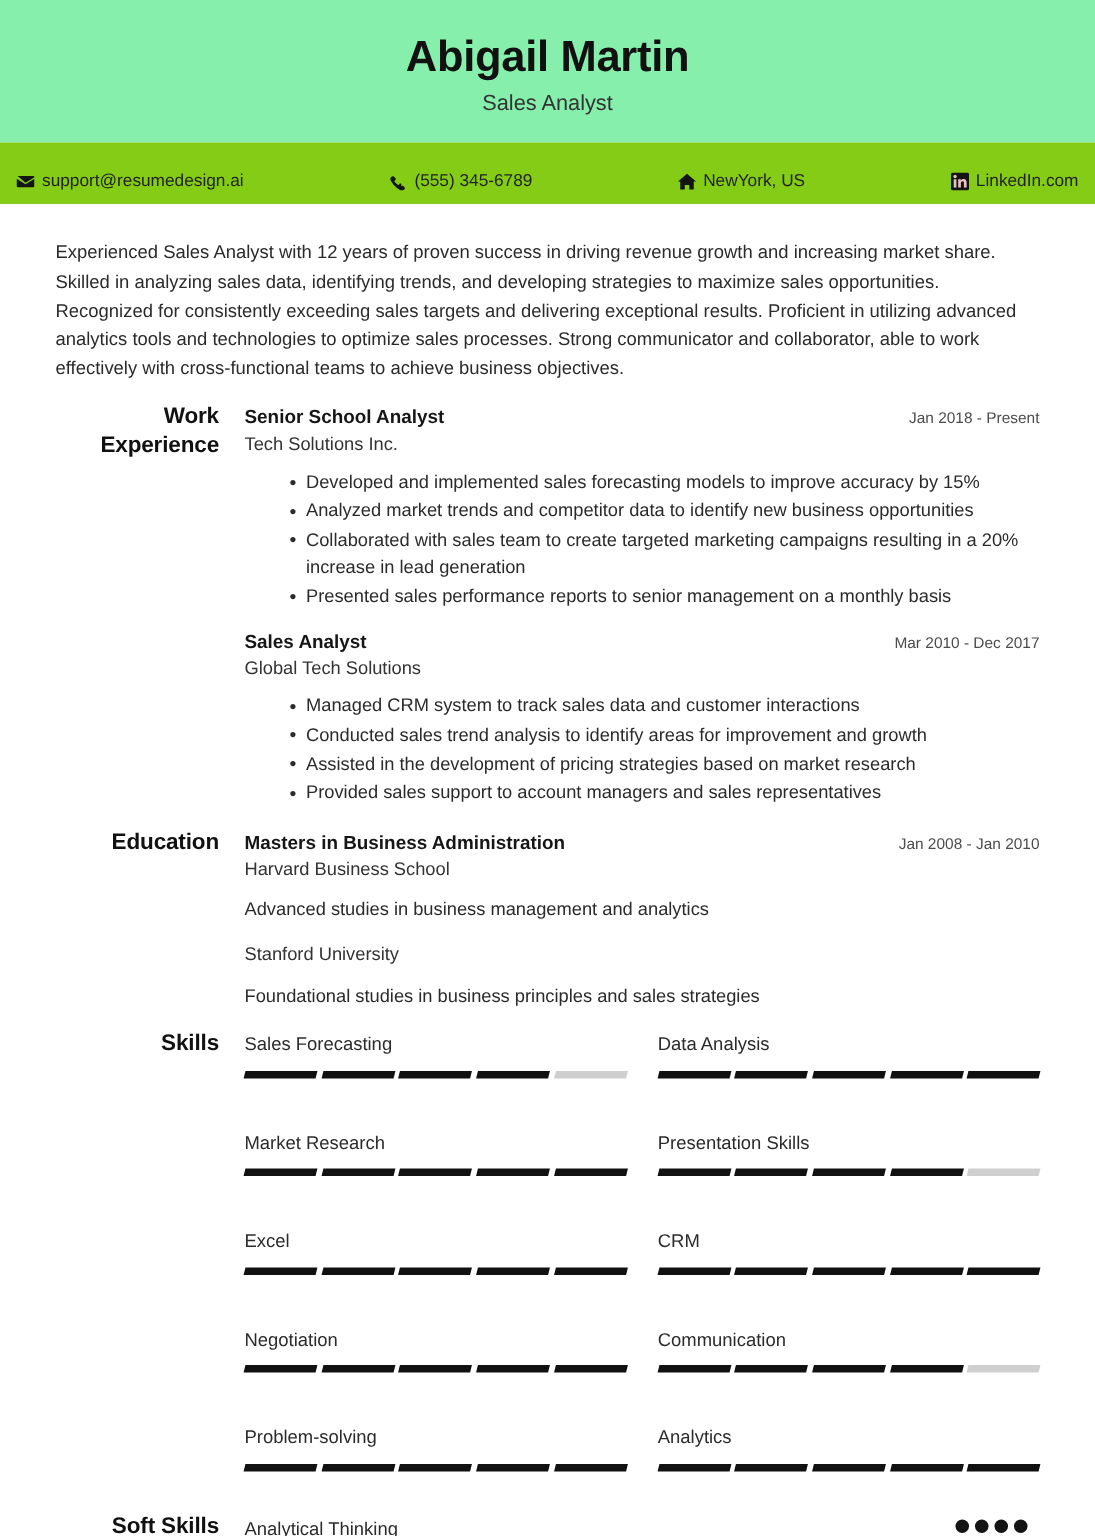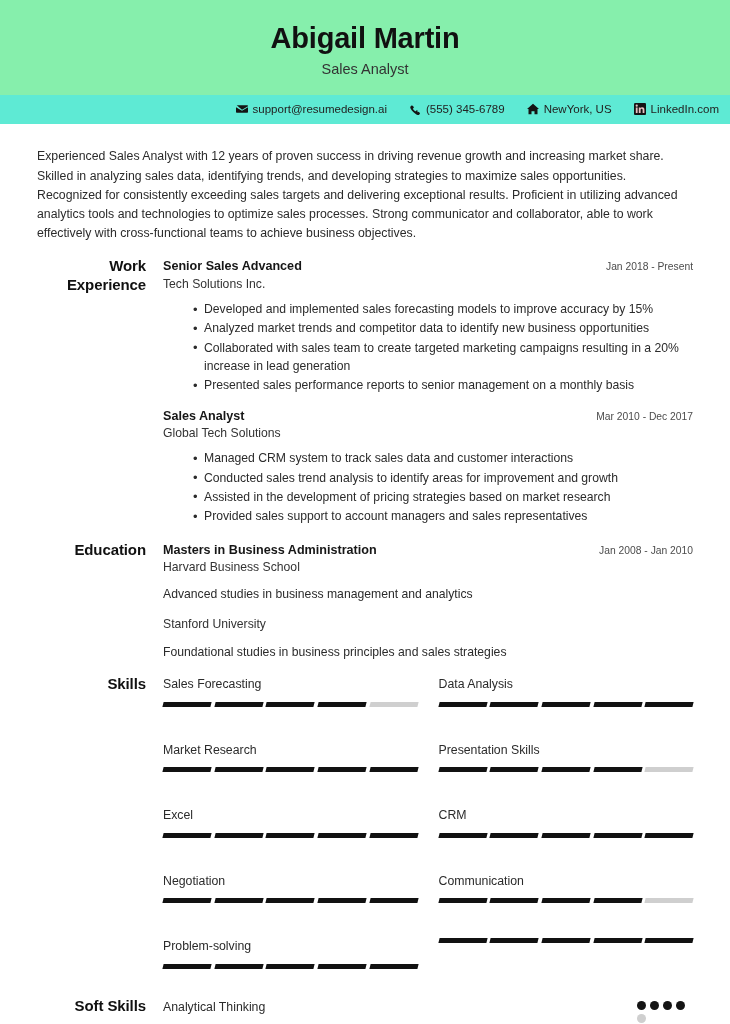--- a/index.html
+++ b/index.html
@@ -37,24 +37,24 @@
     line-height: 1.15;
   }
   .job-title {
     font-size: 14.5px;
     color: #333333;
     margin-top: 6px;
     font-weight: normal;
   }
 
   .contact-band {
-    background: #5eead4;
-    padding: 8px 0 9px 0;
-    display: flex;
-    justify-content: flex-end;
+    background: #84cc16;
+    padding: 20px 0 9px 0;
+    display: flex;
+    justify-content: space-between;
     align-items: center;
     gap: 0;
   }
   .contact-item {
     display: flex;
     align-items: center;
     gap: 5px;
     font-size: 11.5px;
     color: #222222;
     margin: 0 11px;
@@ -297,21 +297,21 @@
         <div class="summary-text">Experienced Sales Analyst with 12 years of proven success in driving revenue growth and increasing market share. Skilled in analyzing sales data, identifying trends, and developing strategies to maximize sales opportunities. Recognized for consistently exceeding sales targets and delivering exceptional results. Proficient in utilizing advanced analytics tools and technologies to optimize sales processes. Strong communicator and collaborator, able to work effectively with cross-functional teams to achieve business objectives.</div>
       </div>
     </div>
 
     <div class="section">
       <div class="section-label">Work Experience</div>
       <div class="section-body">
 
         <div class="entry">
           <div class="entry-head">
-            <div class="entry-title">Senior Sales Advanced</div>
+            <div class="entry-title">Senior School Analyst</div>
             <div class="entry-date">Jan 2018 - Present</div>
           </div>
           <div class="entry-org">Tech Solutions Inc.</div>
           <ul class="bullets">
             <li>Developed and implemented sales forecasting models to improve accuracy by 15%</li>
             <li>Analyzed market trends and competitor data to identify new business opportunities</li>
             <li>Collaborated with sales team to create targeted marketing campaigns resulting in a 20% increase in lead generation</li>
             <li>Presented sales performance reports to senior management on a monthly basis</li>
           </ul>
         </div>
@@ -442,20 +442,21 @@
               <div class="skill-name">Problem-solving</div>
               <div class="skill-bar">
                 <div class="seg on"></div>
                 <div class="seg on"></div>
                 <div class="seg on"></div>
                 <div class="seg on"></div>
                 <div class="seg on"></div>
               </div>
             </div>
             <div class="skill">
+              <div class="skill-name">Analytics</div>
               <div class="skill-bar">
                 <div class="seg on"></div>
                 <div class="seg on"></div>
                 <div class="seg on"></div>
                 <div class="seg on"></div>
                 <div class="seg on"></div>
               </div>
             </div>
           </div>
       </div>

